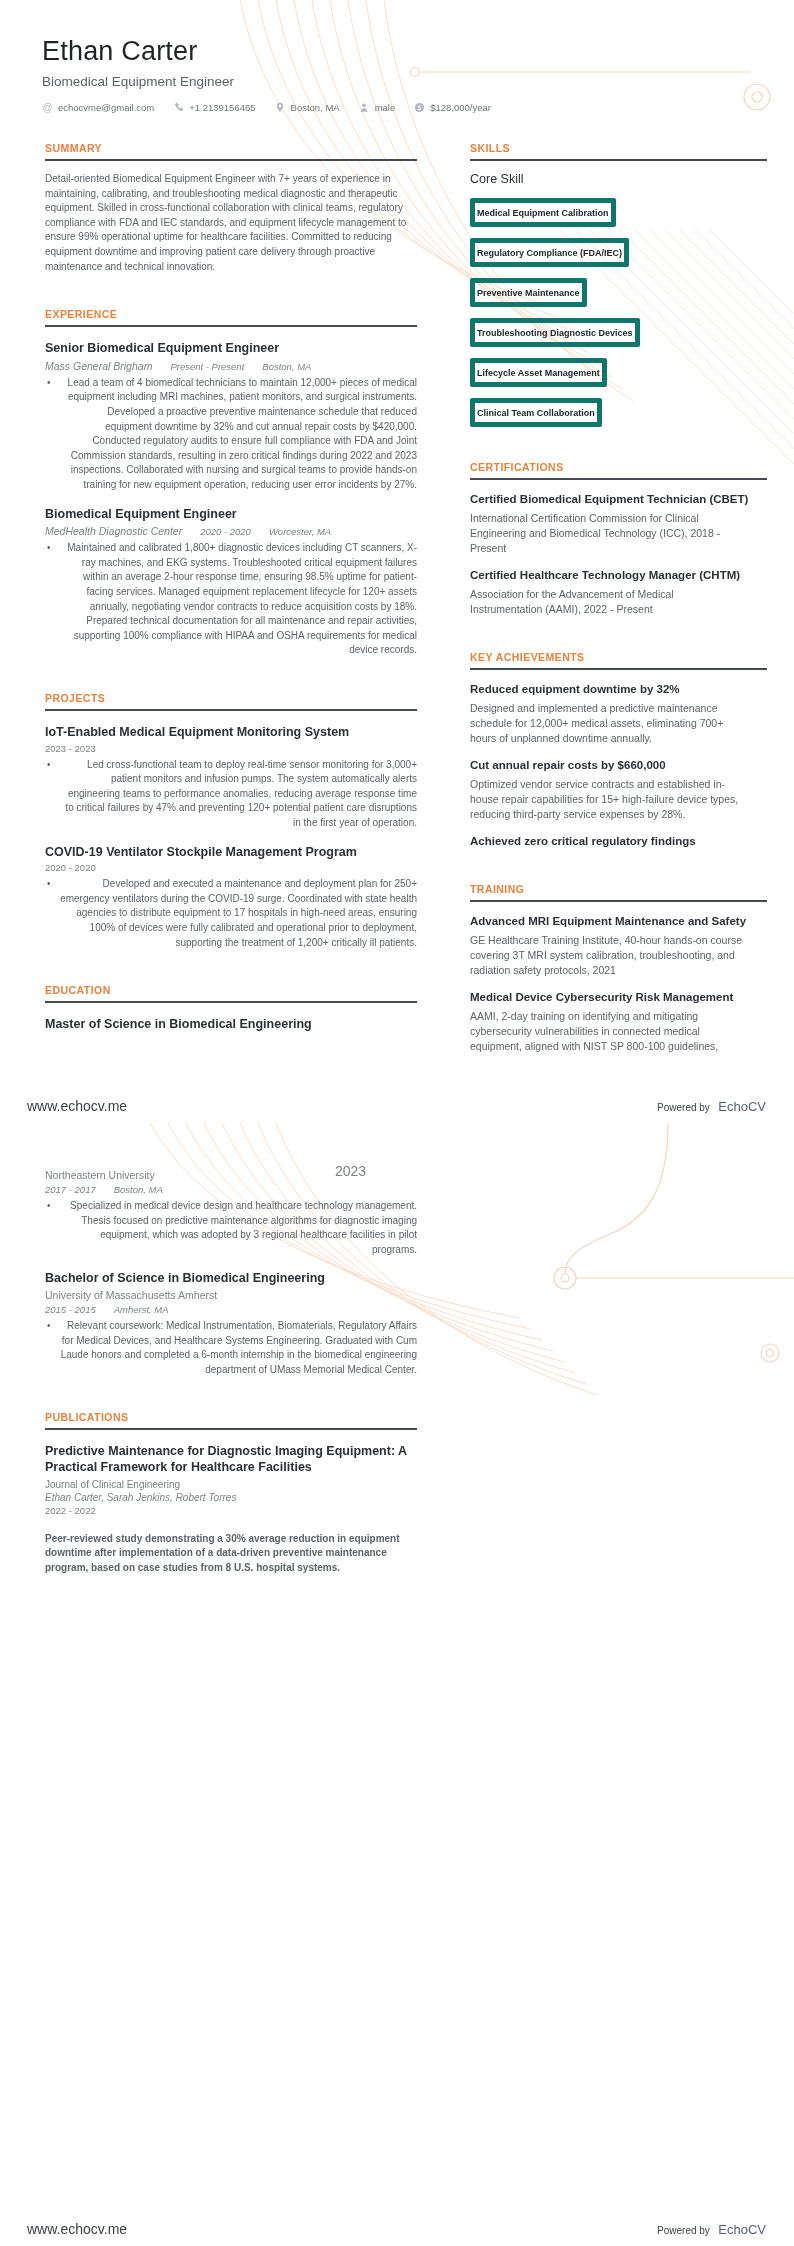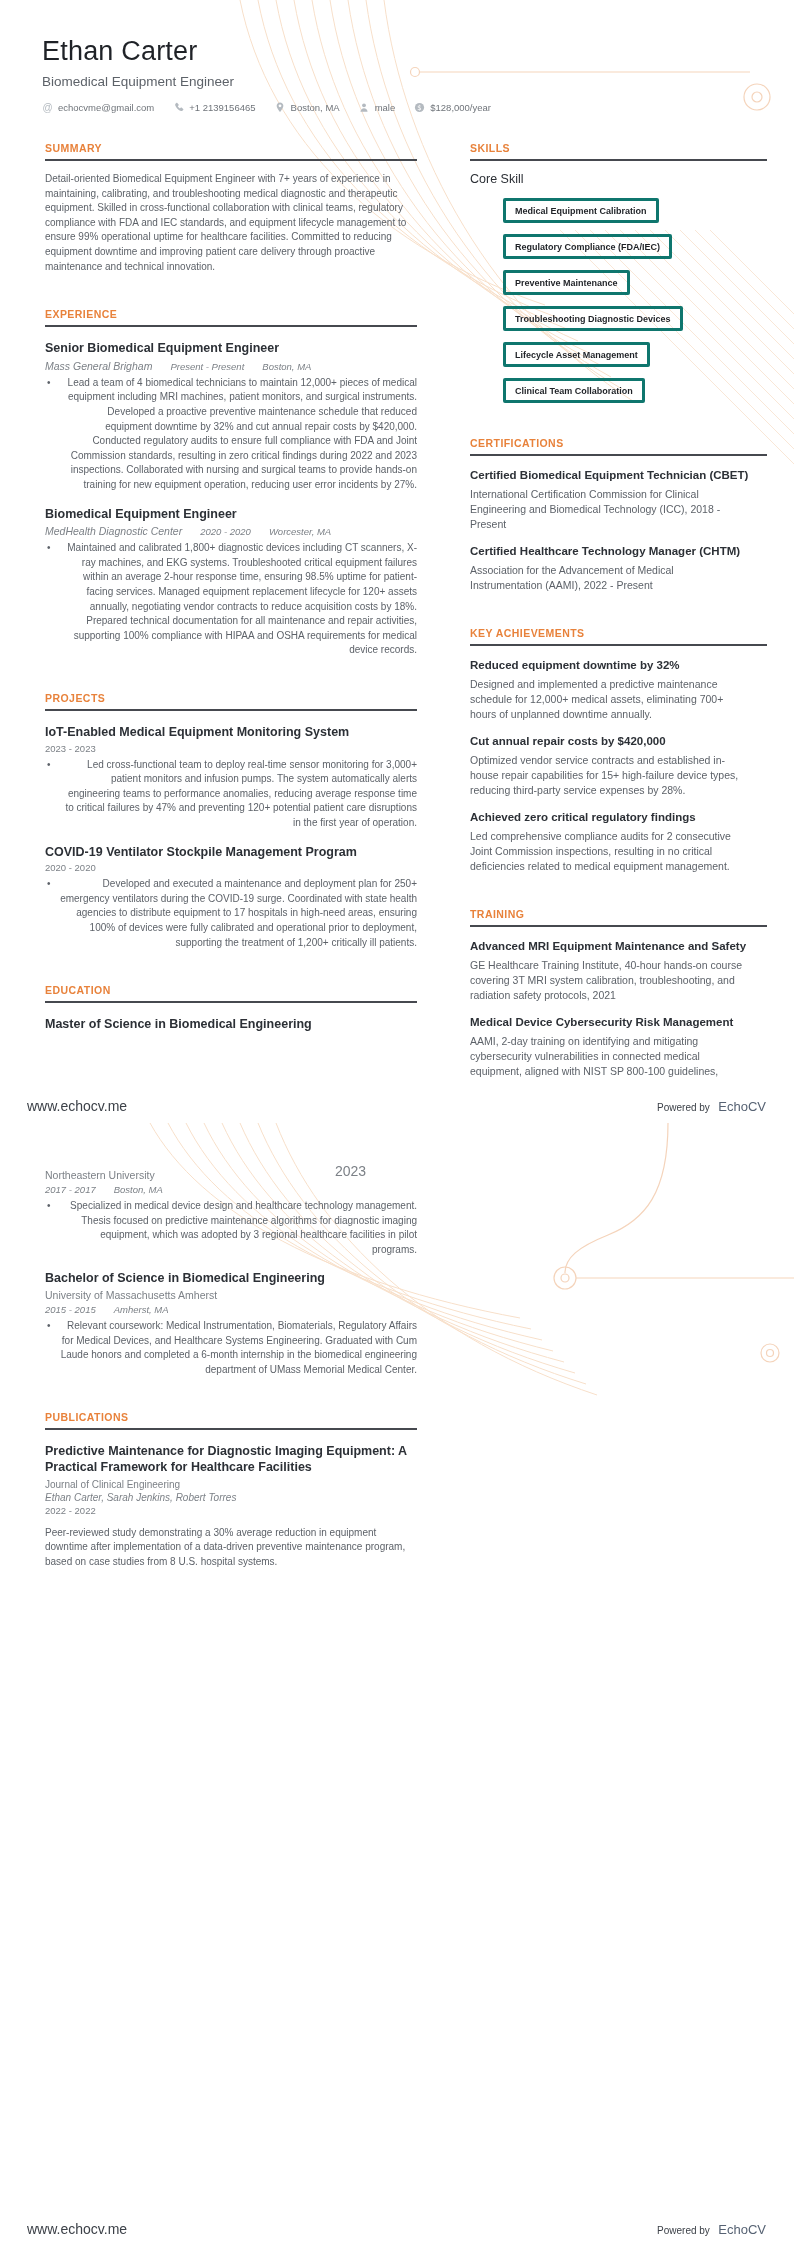--- a/index.html
+++ b/index.html
@@ -27,27 +27,27 @@
   .col-left h3{margin:14px 0 0;font-size:12.5px;font-weight:600;color:#2c3036;line-height:1.25;}
   .meta{display:flex;gap:18px;align-items:baseline;color:#7c8187;margin-top:3px;font-style:italic;}
   .meta .company{font-size:10.5px;}
   .meta .dates,.meta .loc,.dates-line{font-size:9.5px;color:#7c8187;}
   .dates-line{margin-top:2px;}
   .school-line{font-size:10.5px;color:#7c8187;margin-top:2px;}
   .bullet{position:relative;padding-left:13px;margin-top:4px;text-align:right;}
   .bullet::before{content:"\2022";position:absolute;left:2px;top:0;color:#5d6269;}
   
   .core-label{font-size:12.5px;color:#2c3036;margin:2px 0 12px;}
-  .chip{display:block;width:fit-content;border:3px solid #0f766e;border-radius:2px;padding:5px 9px 4px;margin-bottom:11px;font-size:9px;font-weight:bold;color:#1f2227;margin-left:33px;}
+  .chip{display:block;width:fit-content;border:5px solid #0f766e;border-radius:2px;padding:5px 2px 4px;margin-bottom:11px;font-size:9px;font-weight:bold;color:#1f2227;}
   .col-right h3{margin:12px 0 0;font-size:11.5px;font-weight:600;color:#2c3036;line-height:1.3;padding-right:8px;}
   .desc{margin:4px 0 0;font-size:10.5px;line-height:15px;color:#5d6269;padding-right:20px;}
   .pub-title{margin:14px 0 0;font-size:12.5px;font-weight:600;color:#2c3036;line-height:1.3;}
   .pub-journal{font-size:10px;color:#7c8187;margin-top:3px;}
   .pub-authors{font-size:10px;color:#7c8187;font-style:italic;margin-top:2px;}
-  .pub-body{margin-top:10px;}
+  .pub-body{margin-top:16px;font-weight:bold;}
   .training-cont{position:absolute;left:335px;top:40px;font-size:14px;color:#7c8187;z-index:2;}
   
   .page-footer{position:absolute;left:27px;right:28px;bottom:8px;display:flex;justify-content:space-between;align-items:baseline;z-index:3;}
   .site{font-size:14px;color:#3c4148;text-decoration:none;}
   .powered{font-size:10px;color:#3c4148;}
   .brand{font-size:13px;color:#566273;font-weight:500;margin-left:4px;}
 </style>
 </head>
 <body>
 
@@ -218,26 +218,25 @@
       </div>
 
       <div class="sec">
         <h2>KEY ACHIEVEMENTS</h2>
         <div class="rule"></div>
         <div>
           <h3>Reduced equipment downtime by 32%</h3>
           <p class="desc">Designed and implemented a predictive maintenance schedule for 12,000+ medical assets, eliminating 700+ hours of unplanned downtime annually.</p>
         </div>
         <div>
-          <h3>Cut annual repair costs by $420,000</h3>
+          <h3>Cut annual repair costs by $660,000</h3>
           <p class="desc">Optimized vendor service contracts and established in-house repair capabilities for 15+ high-failure device types, reducing third-party service expenses by 28%.</p>
         </div>
         <div>
           <h3>Achieved zero critical regulatory findings</h3>
-          <p class="desc">Led comprehensive compliance audits for 2 consecutive Joint Commission inspections, resulting in no critical deficiencies related to medical equipment management.</p>
         </div>
       </div>
 
       <div class="sec">
         <h2>TRAINING</h2>
         <div class="rule"></div>
         <div>
           <h3>Advanced MRI Equipment Maintenance and Safety</h3>
           <p class="desc">GE Healthcare Training Institute, 40-hour hands-on course covering 3T MRI system calibration, troubleshooting, and radiation safety protocols, 2021</p>
         </div>

